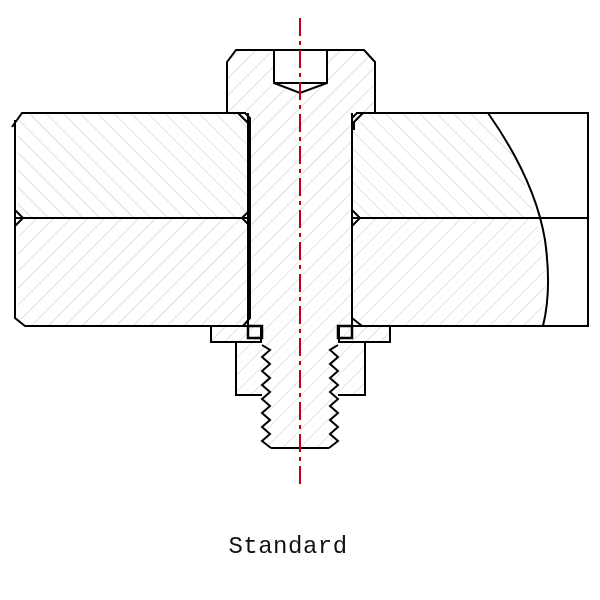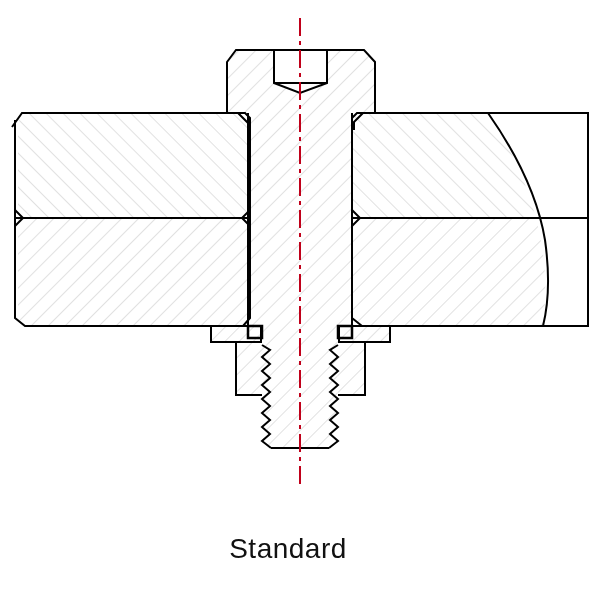--- a/index.html
+++ b/index.html
@@ -1,20 +1,20 @@
 <!DOCTYPE html>
 <html><head>
   <meta charset="utf-8">
   <style>
     html, body { margin: 0; padding: 0; background: #ffffff; }
     body { width: 600px; height: 600px; position: relative; overflow: hidden; }
     svg.drawing { position: absolute; left: 0; top: 0; }
     .caption {
       position: absolute; left: 0; top: 533px; width: 576px; text-align: center;
-      font-family: Liberation Sans, sans-serif; font-size: 28px; color: #111111;
+      font-family: Liberation Mono, monospace; font-size: 24px; color: #111111;
       letter-spacing: 0.5px;
     }
   </style>
 </head>
 <body>
 
 <svg class="drawing" width="600" height="600" viewBox="0 0 600 600" xmlns="http://www.w3.org/2000/svg">
   <defs>
     <pattern id="hatchA" patternUnits="userSpaceOnUse" width="12" height="12" patternTransform="rotate(45)">
       <line x1="0" y1="0" x2="0" y2="12" stroke="#c4c4c4" stroke-width="1"></line>

